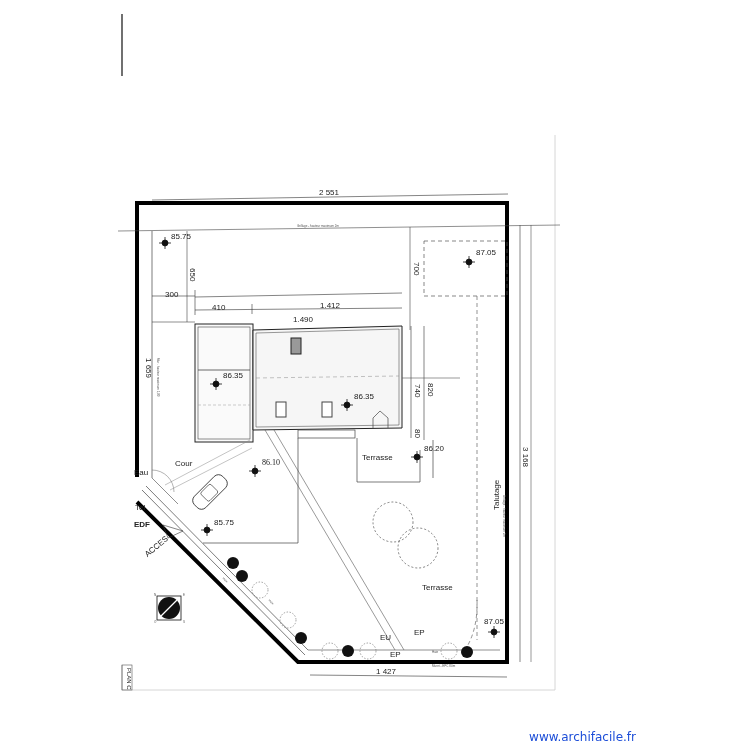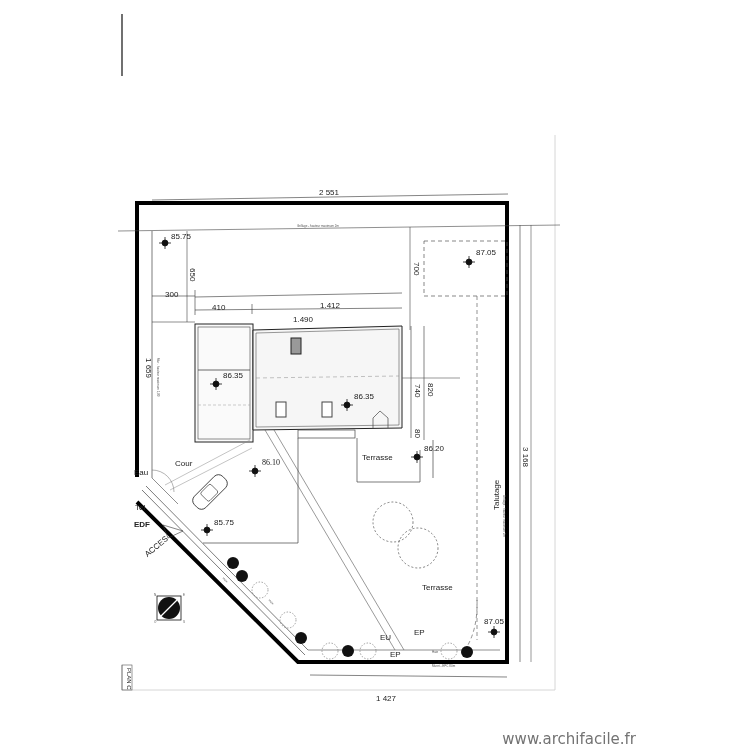--- a/index.html
+++ b/index.html
@@ -1,21 +1,21 @@
 <!DOCTYPE html>
 <html><head>
   <meta charset="utf-8">
   <style>
     html, body { margin: 0; padding: 0; background: #ffffff; }
     body { width: 750px; height: 750px; position: relative; overflow: hidden; font-family: "Liberation Sans", sans-serif; color: #222; }
     #plan { position: absolute; left: 0; top: 0; width: 750px; height: 750px; }
     .lbl { position: absolute; font-size: 8px; color: #222; white-space: nowrap; font-family: "Liberation Sans", sans-serif; }
     .lbl-sm { font-size: 3px; color: #555; }
     .vert { transform-origin: left top; transform: rotate(90deg); }
-    .watermark { position: absolute; right: 114px; top: 730px; font-size: 15px; color: #737373; font-family: "DejaVu Sans", sans-serif; }
+    .watermark { position: absolute; right: 114px; top: 730px; font-size: 12px; color: #1d4ed8; font-family: "DejaVu Sans", sans-serif; }
   </style>
 </head>
 <body>
 
 <svg id="plan" viewBox="0 0 750 750" xmlns="http://www.w3.org/2000/svg">
 
   <line x1="122" y1="14" x2="122" y2="76" stroke="#111" stroke-width="1.2"></line>
 
   <line x1="555" y1="135" x2="555" y2="690" stroke="#ccc" stroke-width="0.8"></line>
   <line x1="122" y1="690" x2="555" y2="690" stroke="#ccc" stroke-width="0.8"></line>
@@ -154,21 +154,21 @@
   </g>
 
   <line x1="310" y1="675" x2="507" y2="677" stroke="#333" stroke-width="0.6"></line>
 
   <line x1="531" y1="225" x2="531" y2="662" stroke="#555" stroke-width="0.6"></line>
 
   <rect x="122" y="665" width="10" height="25" fill="none" stroke="#555" stroke-width="0.6"></rect>
 </svg>
 
 <span class="lbl" style="left:319px;top:188px;">2 551</span>
-<span class="lbl" style="left:376px;top:667px;margin-top:27px;">1 427</span>
+<span class="lbl" style="left:376px;top:667px;">1 427</span>
 <span class="lbl vert" style="left:530px;top:447px;">3 168</span>
 <span class="lbl vert" style="left:153px;top:358px;">1 659</span>
 <span class="lbl" style="left:165px;top:290px;">300</span>
 <span class="lbl" style="left:293px;top:288px;margin-top:27px;">1.490</span>
 <span class="lbl" style="left:212px;top:303px;">410</span>
 <span class="lbl" style="left:320px;top:301px;">1.412</span>
 <span class="lbl vert" style="left:197px;top:268px;">650</span>
 <span class="lbl vert" style="left:421px;top:262px;">700</span>
 <span class="lbl vert" style="left:435px;top:383px;">820</span>
 <span class="lbl vert" style="left:422px;top:384px;">740</span>

